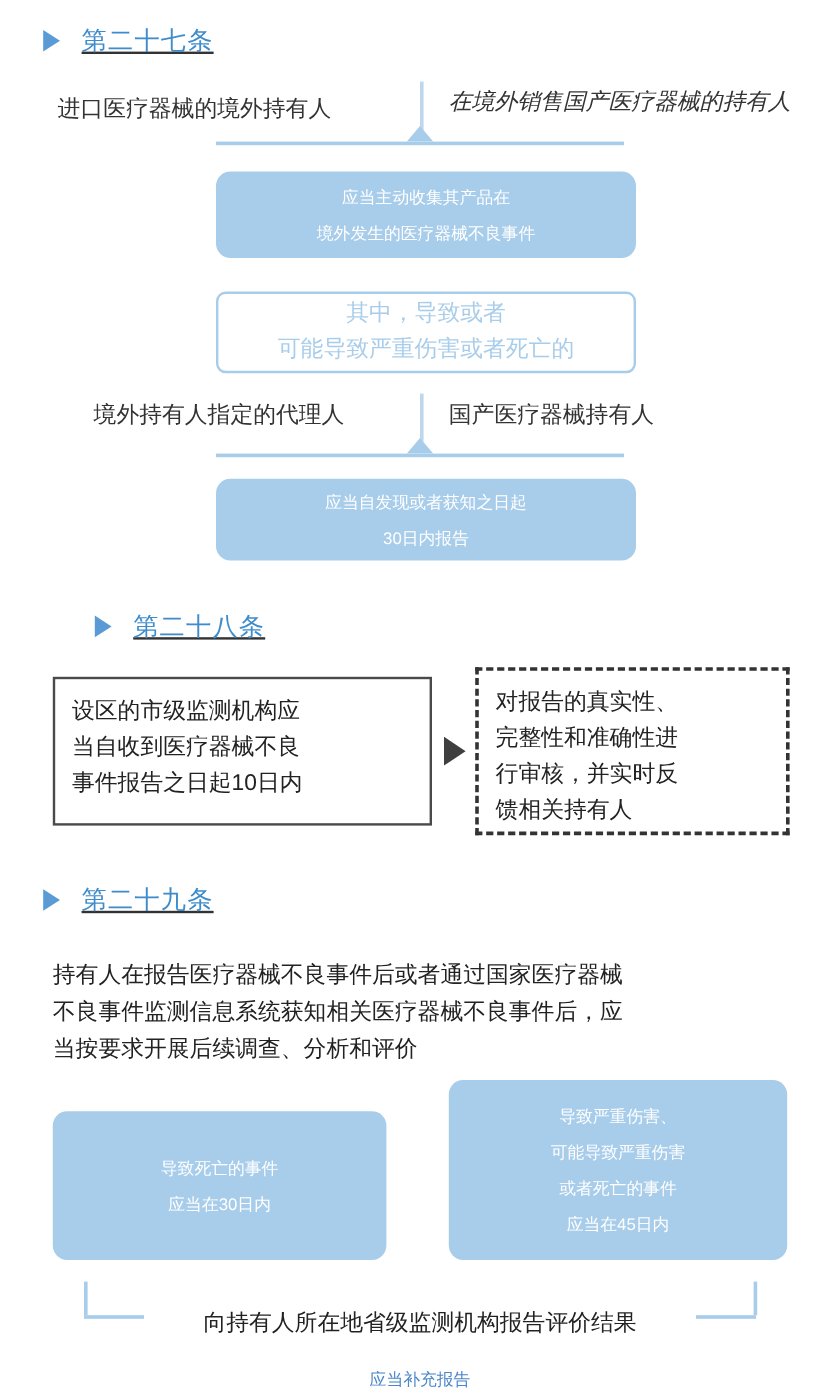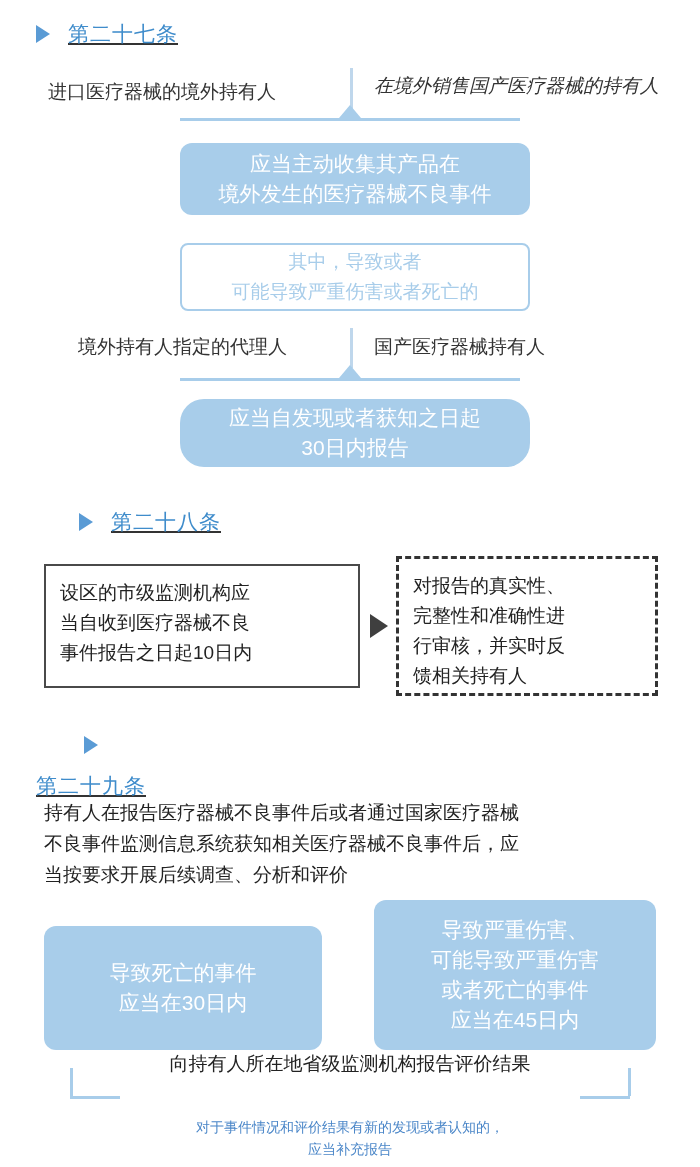--- a/index.html
+++ b/index.html
@@ -57,21 +57,21 @@
     width: 3px;
     background: #bfd7ec;
   }
 
   
   .blue-box {
     position: absolute;
     background: #a8cdea;
     border-radius: 12px;
     color: #ffffff;
-    font-size: 21px;
+    font-size: 14px;
     line-height: 30px;
     display: flex;
     align-items: center;
     justify-content: center;
     text-align: center;
     box-sizing: border-box;
     padding: 6px 10px;
   }
   .blue-box-outline {
     position: absolute;
@@ -229,21 +229,21 @@
 
   <div class="v-divider" style="left:350px; top:328px; height:40px;"></div>
 
   <div class="plain-label" style="left:374px; top:333px; width:280px;">国产医疗器械持有人</div>
 
   <div class="bracket" style="left:180px; top:378px; width:340px; height:26px;">
     <div class="h-line" style="left:0px; width:340px;"></div>
     <div class="up-arrow" style="left:159px; top:-13px;"></div>
   </div>
 
-  <div class="blue-box" style="left:180px; top:399px; width:350px; height:68px;border-radius:24px;">
+  <div class="blue-box" style="left:180px; top:399px; width:350px; height:68px;">
     <div>
       <div>应当自发现或者获知之日起</div>
       <div>30日内报告</div>
     </div>
   </div>
 
   <div class="section-header" style="left:36px; top:508px;padding-left:43px;">
     <span class="tri-icon"></span>
     <span class="section-title">第二十八条</span>
   </div>
@@ -256,21 +256,21 @@
 
   <div class="right-arrow" style="left:370px; top:614px;"></div>
 
   <div class="dashed-box" style="left:396px; top:556px; width:262px; height:140px;">
     <div>对报告的真实性、</div>
     <div>完整性和准确性进</div>
     <div>行审核，并实时反</div>
     <div>馈相关持有人</div>
   </div>
 
-  <div class="section-header" style="left:36px; top:736px;flex-direction:column;">
+  <div class="section-header" style="left:36px; top:736px;">
     <span class="tri-icon"></span>
     <span class="section-title">第二十九条</span>
   </div>
 
   <div class="para" style="left:44px; top:797px; width:620px;">
     <div>持有人在报告医疗器械不良事件后或者通过国家医疗器械</div>
     <div>不良事件监测信息系统获知相关医疗器械不良事件后，应</div>
     <div>当按要求开展后续调查、分析和评价</div>
   </div>
 
@@ -290,18 +290,17 @@
     </div>
   </div>
 
   <div class="bottom-bracket" style="left:0px; top:1068px; width:700px; height:40px;">
     <div class="bb-stem" style="left:70px; top:0px; height:28px;"></div>
     <div class="bb-h-left" style="left:70px; top:28px; width:50px;"></div>
     <div class="bb-stem" style="left:628px; top:0px; height:28px;"></div>
     <div class="bb-h-right" style="left:580px; top:28px; width:50px;"></div>
   </div>
 
-  <div class="result-line" style="left:0px; top:1051px;">向持有人所在地省级监测机构报告评价结果</div>
-
-  <div class="result-sub" style="left:0px; top:1116px;">对于事件情况和评价结果有新的发现或者认知的，</div>
+  <div class="result-line" style="left:0px; top:1089px;">向持有人所在地省级监测机构报告评价结果</div>
+
   <div class="result-sub" style="left:0px; top:1138px;">应当补充报告</div>
 
 </div>
 
 </body></html>

